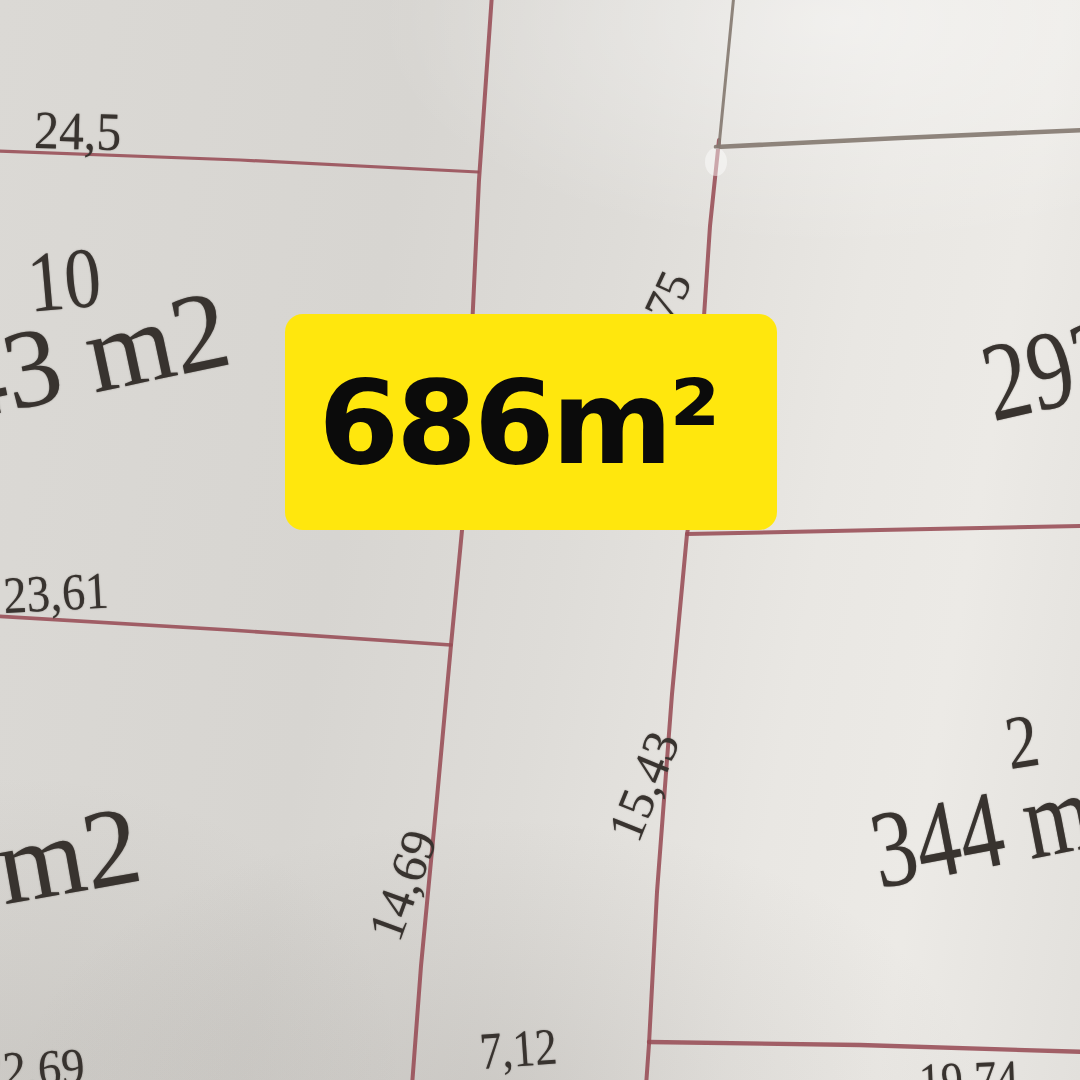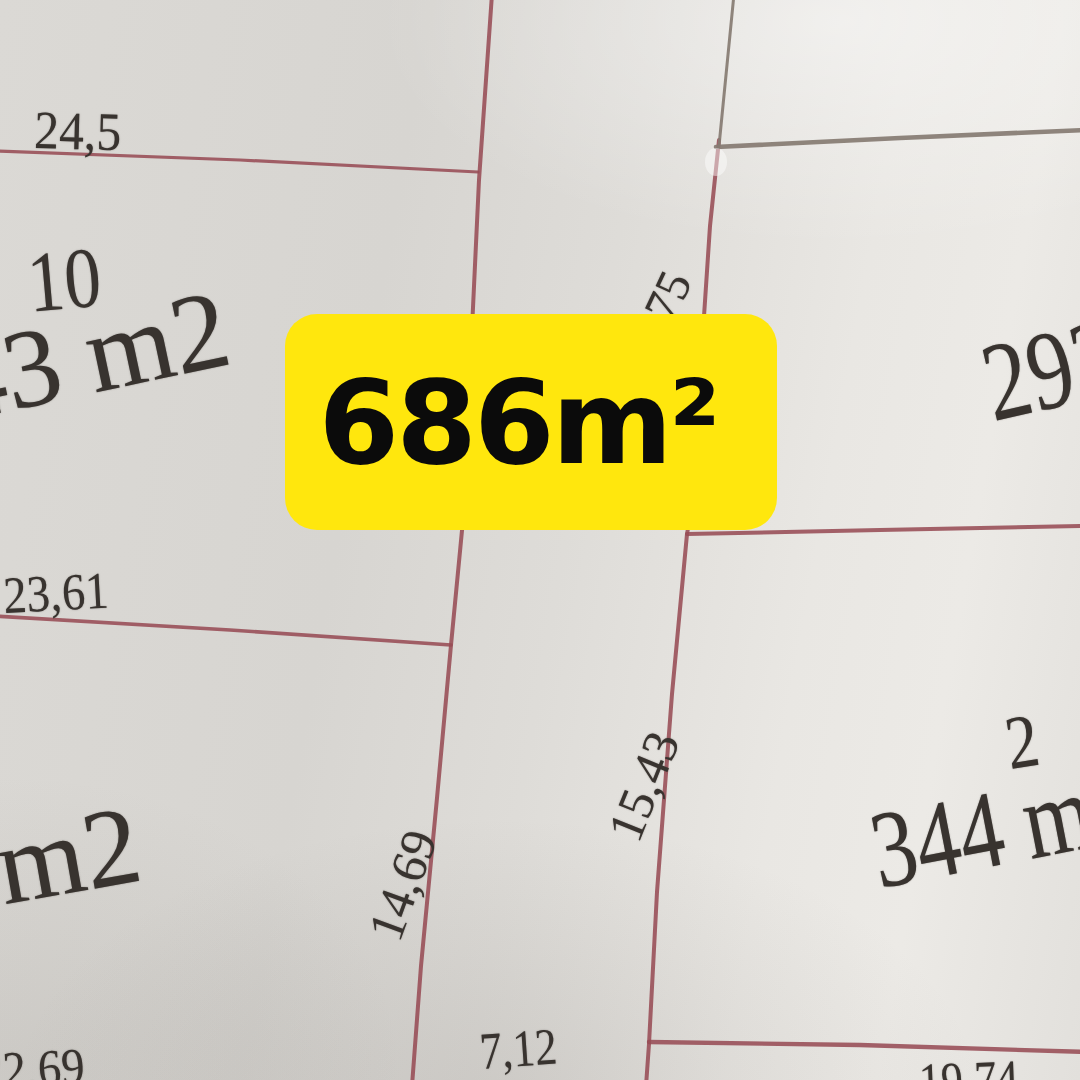--- a/index.html
+++ b/index.html
@@ -22,21 +22,21 @@
     position:absolute;z-index:3;
     color:var(--ink);
     white-space:nowrap;
     line-height:1;
     text-shadow:0 0 1.5px rgba(58,52,48,.55);
   }
   .badge{
     position:absolute;z-index:5;
     left:285px;top:314px;width:492px;height:216px;
     background:var(--badge-bg);
-    border-radius:32px;
+    border-radius:18px;
     display:flex;align-items:center;justify-content:center;
     padding-right:26px;box-sizing:border-box;text-align:right;
   }
   .badge-text{
     font-family:"DejaVu Sans","Liberation Sans",sans-serif;
     font-weight:800;
     font-size:116px;
     letter-spacing:-3px;
     color:var(--badge-ink);
   }

